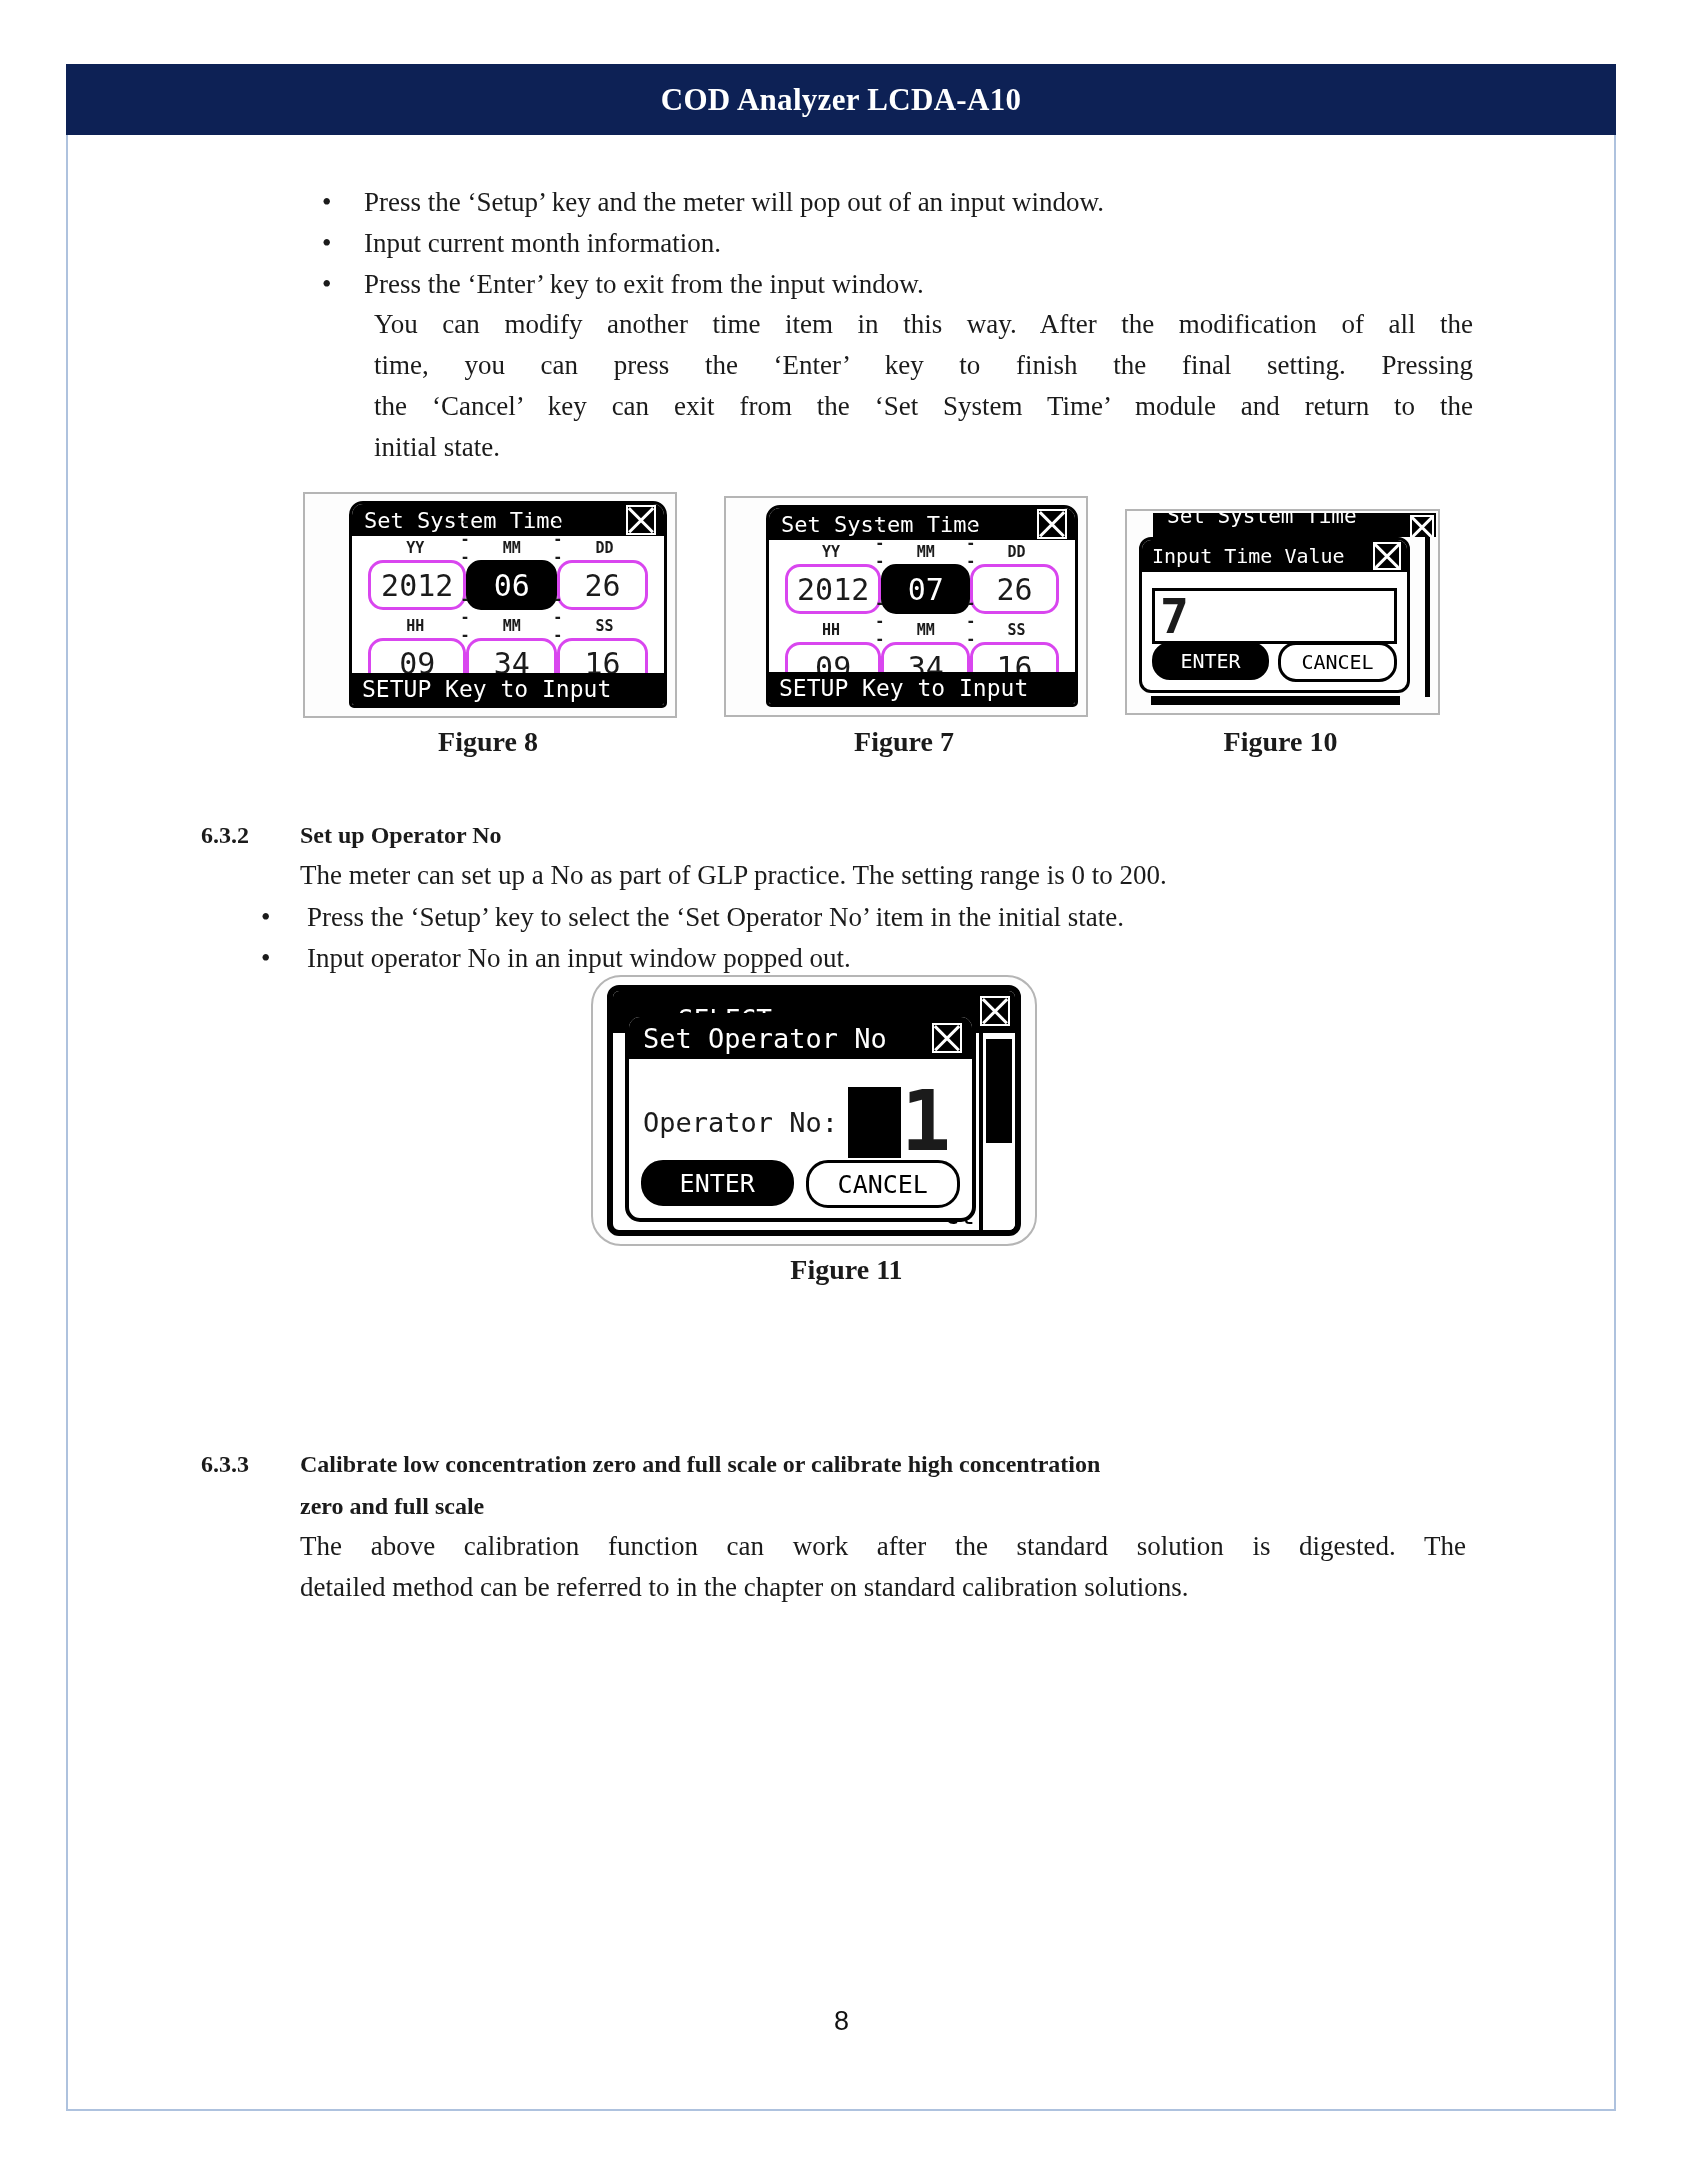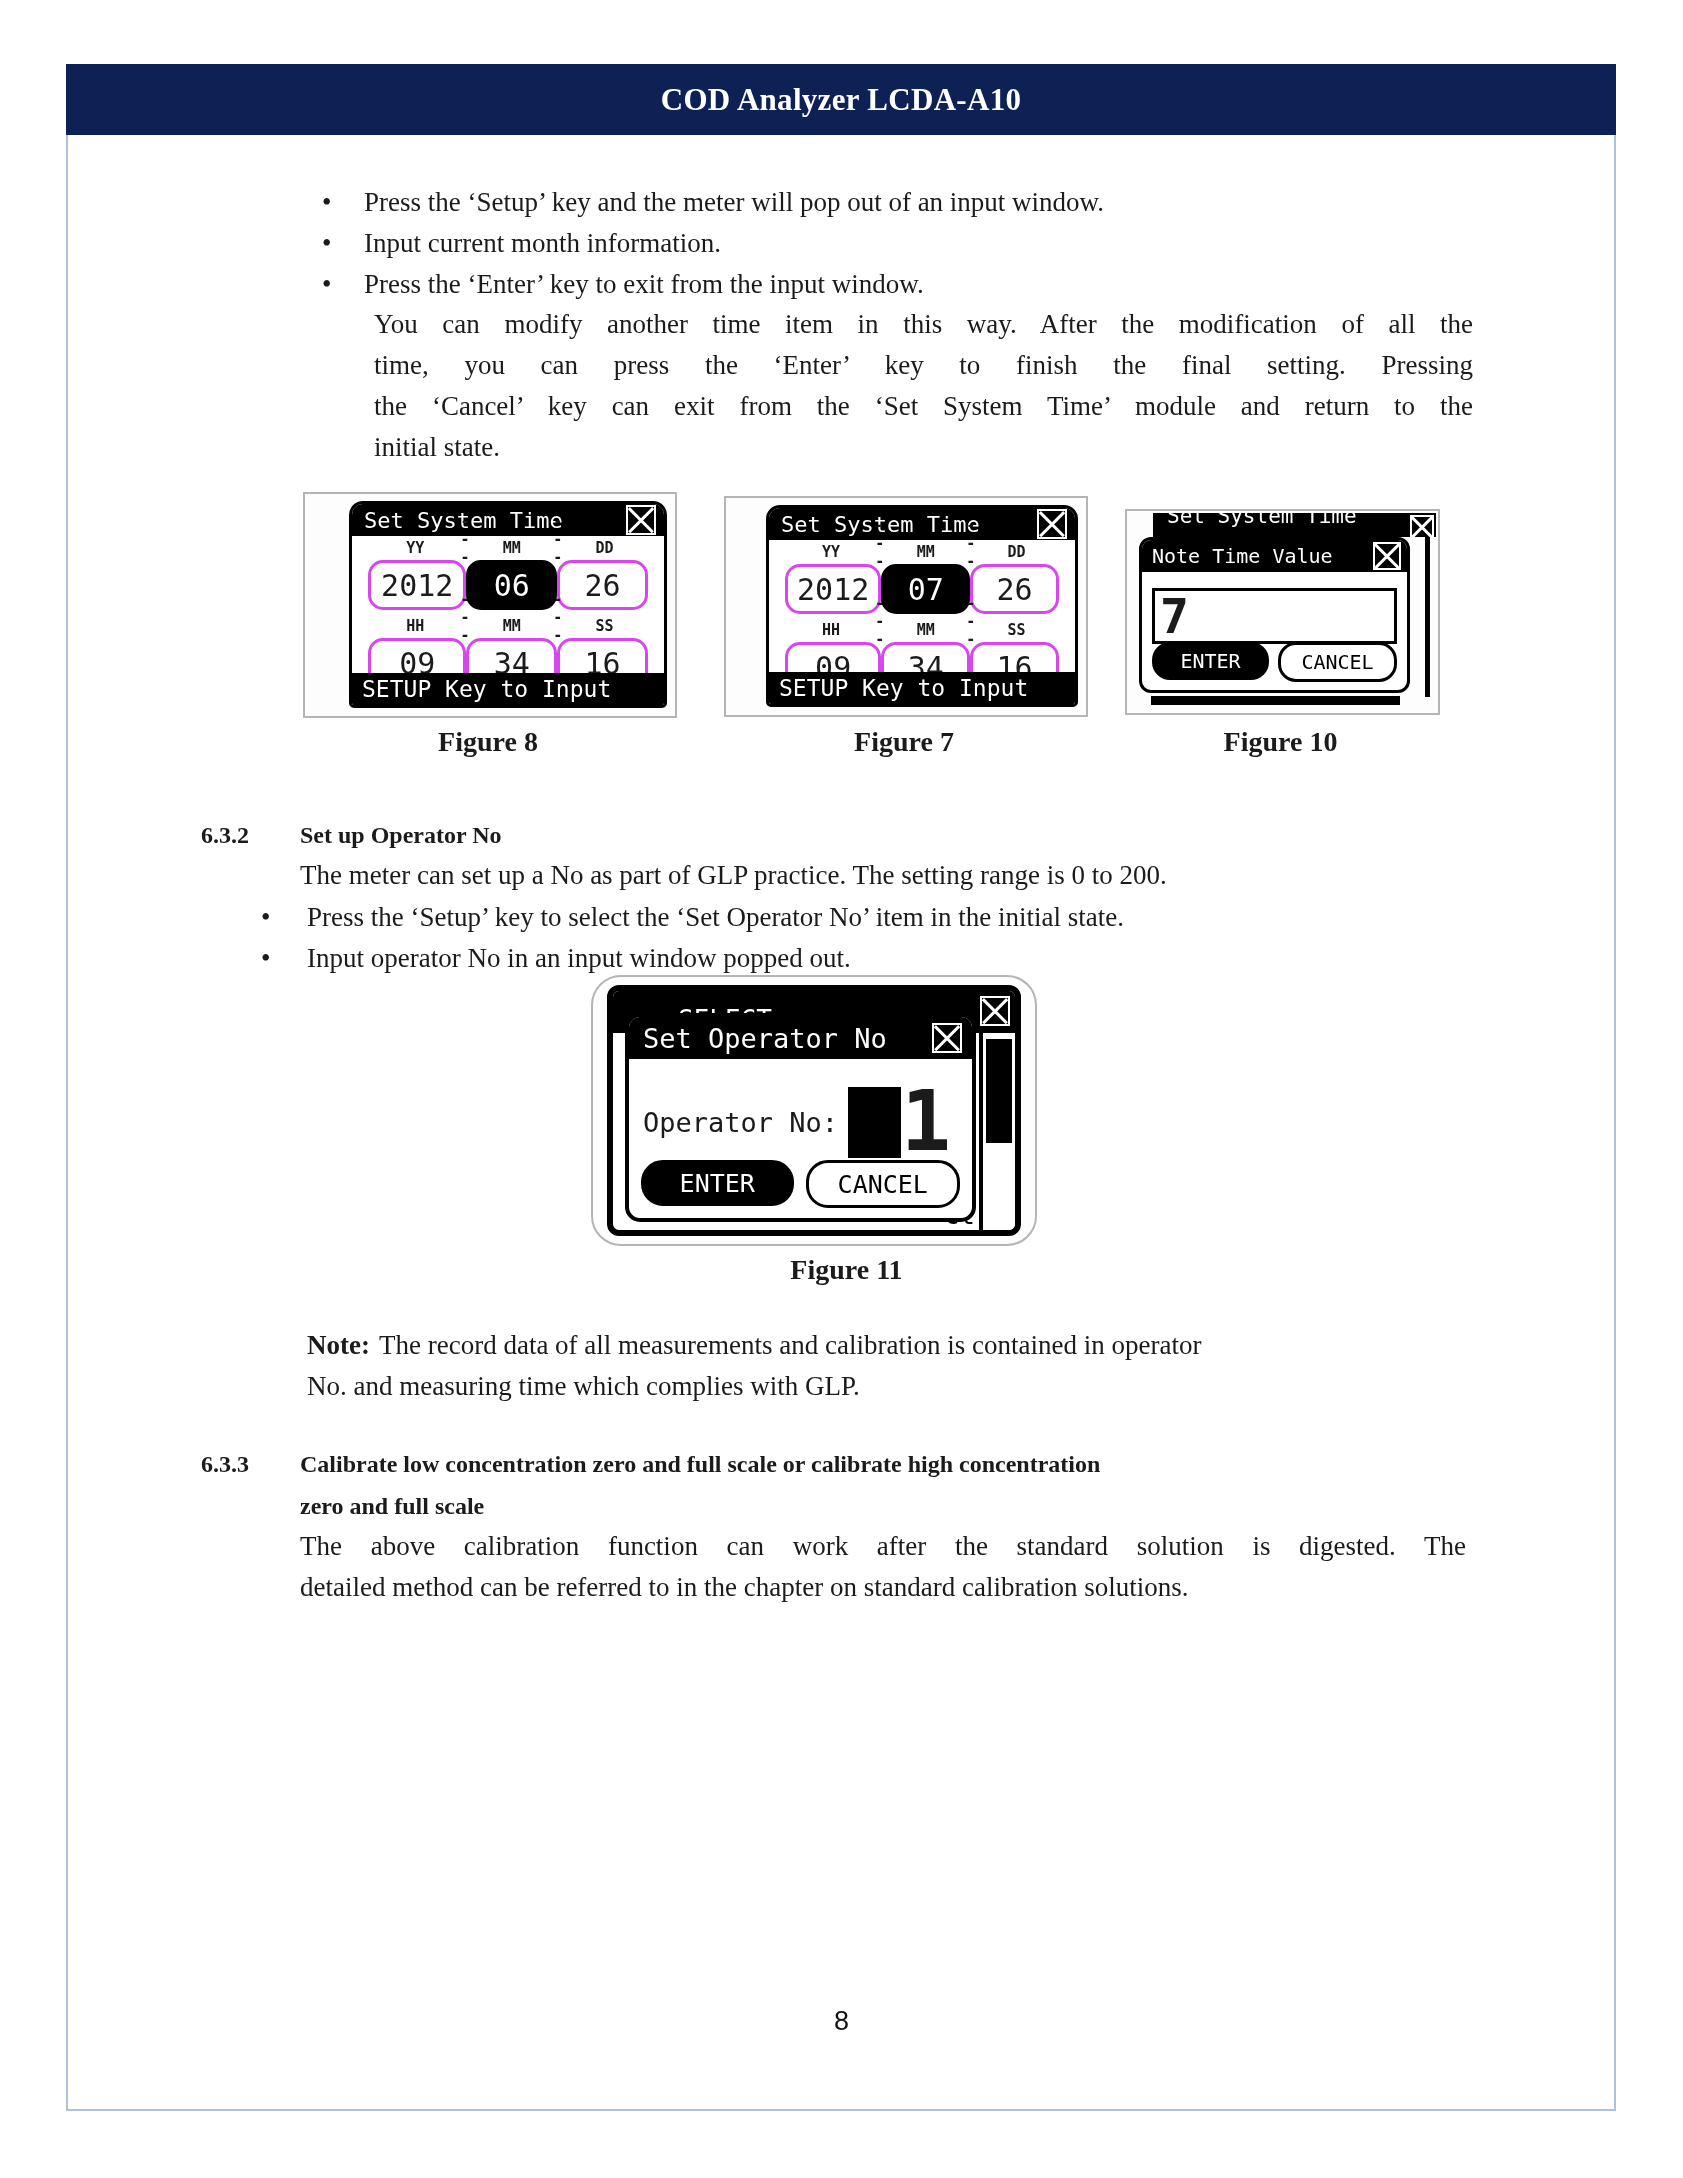--- a/index.html
+++ b/index.html
@@ -206,21 +206,21 @@
 
   <div class="figbox" style="left:1125px; top:509px; width:311px; height:202px;">
     <div class="f10-backbar">
       <span class="bt">Set System Time</span>
       <span class="xbox small f10-backclose"></span>
     </div>
     <div class="f10-redge"></div>
     <div class="f10-bottom"></div>
     <div class="f10-dialog">
       <div class="f10-title">
-        <span>Note Time Value</span>
+        <span>Input Time Value</span>
         <span class="xbox"></span>
       </div>
       <div class="f10-input">7</div>
       <div class="pill-row">
         <span class="pill enter">ENTER</span>
         <span class="pill cancel">CANCEL</span>
       </div>
     </div>
   </div>
 
@@ -264,26 +264,20 @@
         <span class="f11-value">1</span>
       </div>
       <div class="f11-pills">
         <span class="pill enter">ENTER</span>
         <span class="pill cancel">CANCEL</span>
       </div>
     </div>
   </div>
   <div class="figcap" style="left:614px; top:1254px; width:465px;">Figure 11</div>
 
-  <div class="txt" style="position:absolute; left:307px; top:1325px; width:1158px;">
-    <div>
-      <span class="bold note-label">Note:</span><span>The record data of all measurements and calibration is contained in operator</span>
-    </div>
-    <div>No. and measuring time which complies with GLP.</div>
-  </div>
 
   <div class="sec-heading" style="left:201px; top:1443px;">
     <span class="sec-num">6.3.3</span>
     <span style="width:1168px;">
       <span style="display:block;">Calibrate low concentration zero and full scale or calibrate high concentration</span>
       <span style="display:block;">zero and full scale</span>
     </span>
   </div>
   <div class="txt" style="position:absolute; left:300px; top:1526px; width:1166px;">
     <div class="jline">The above calibration function can work after the standard solution is digested. The</div>

